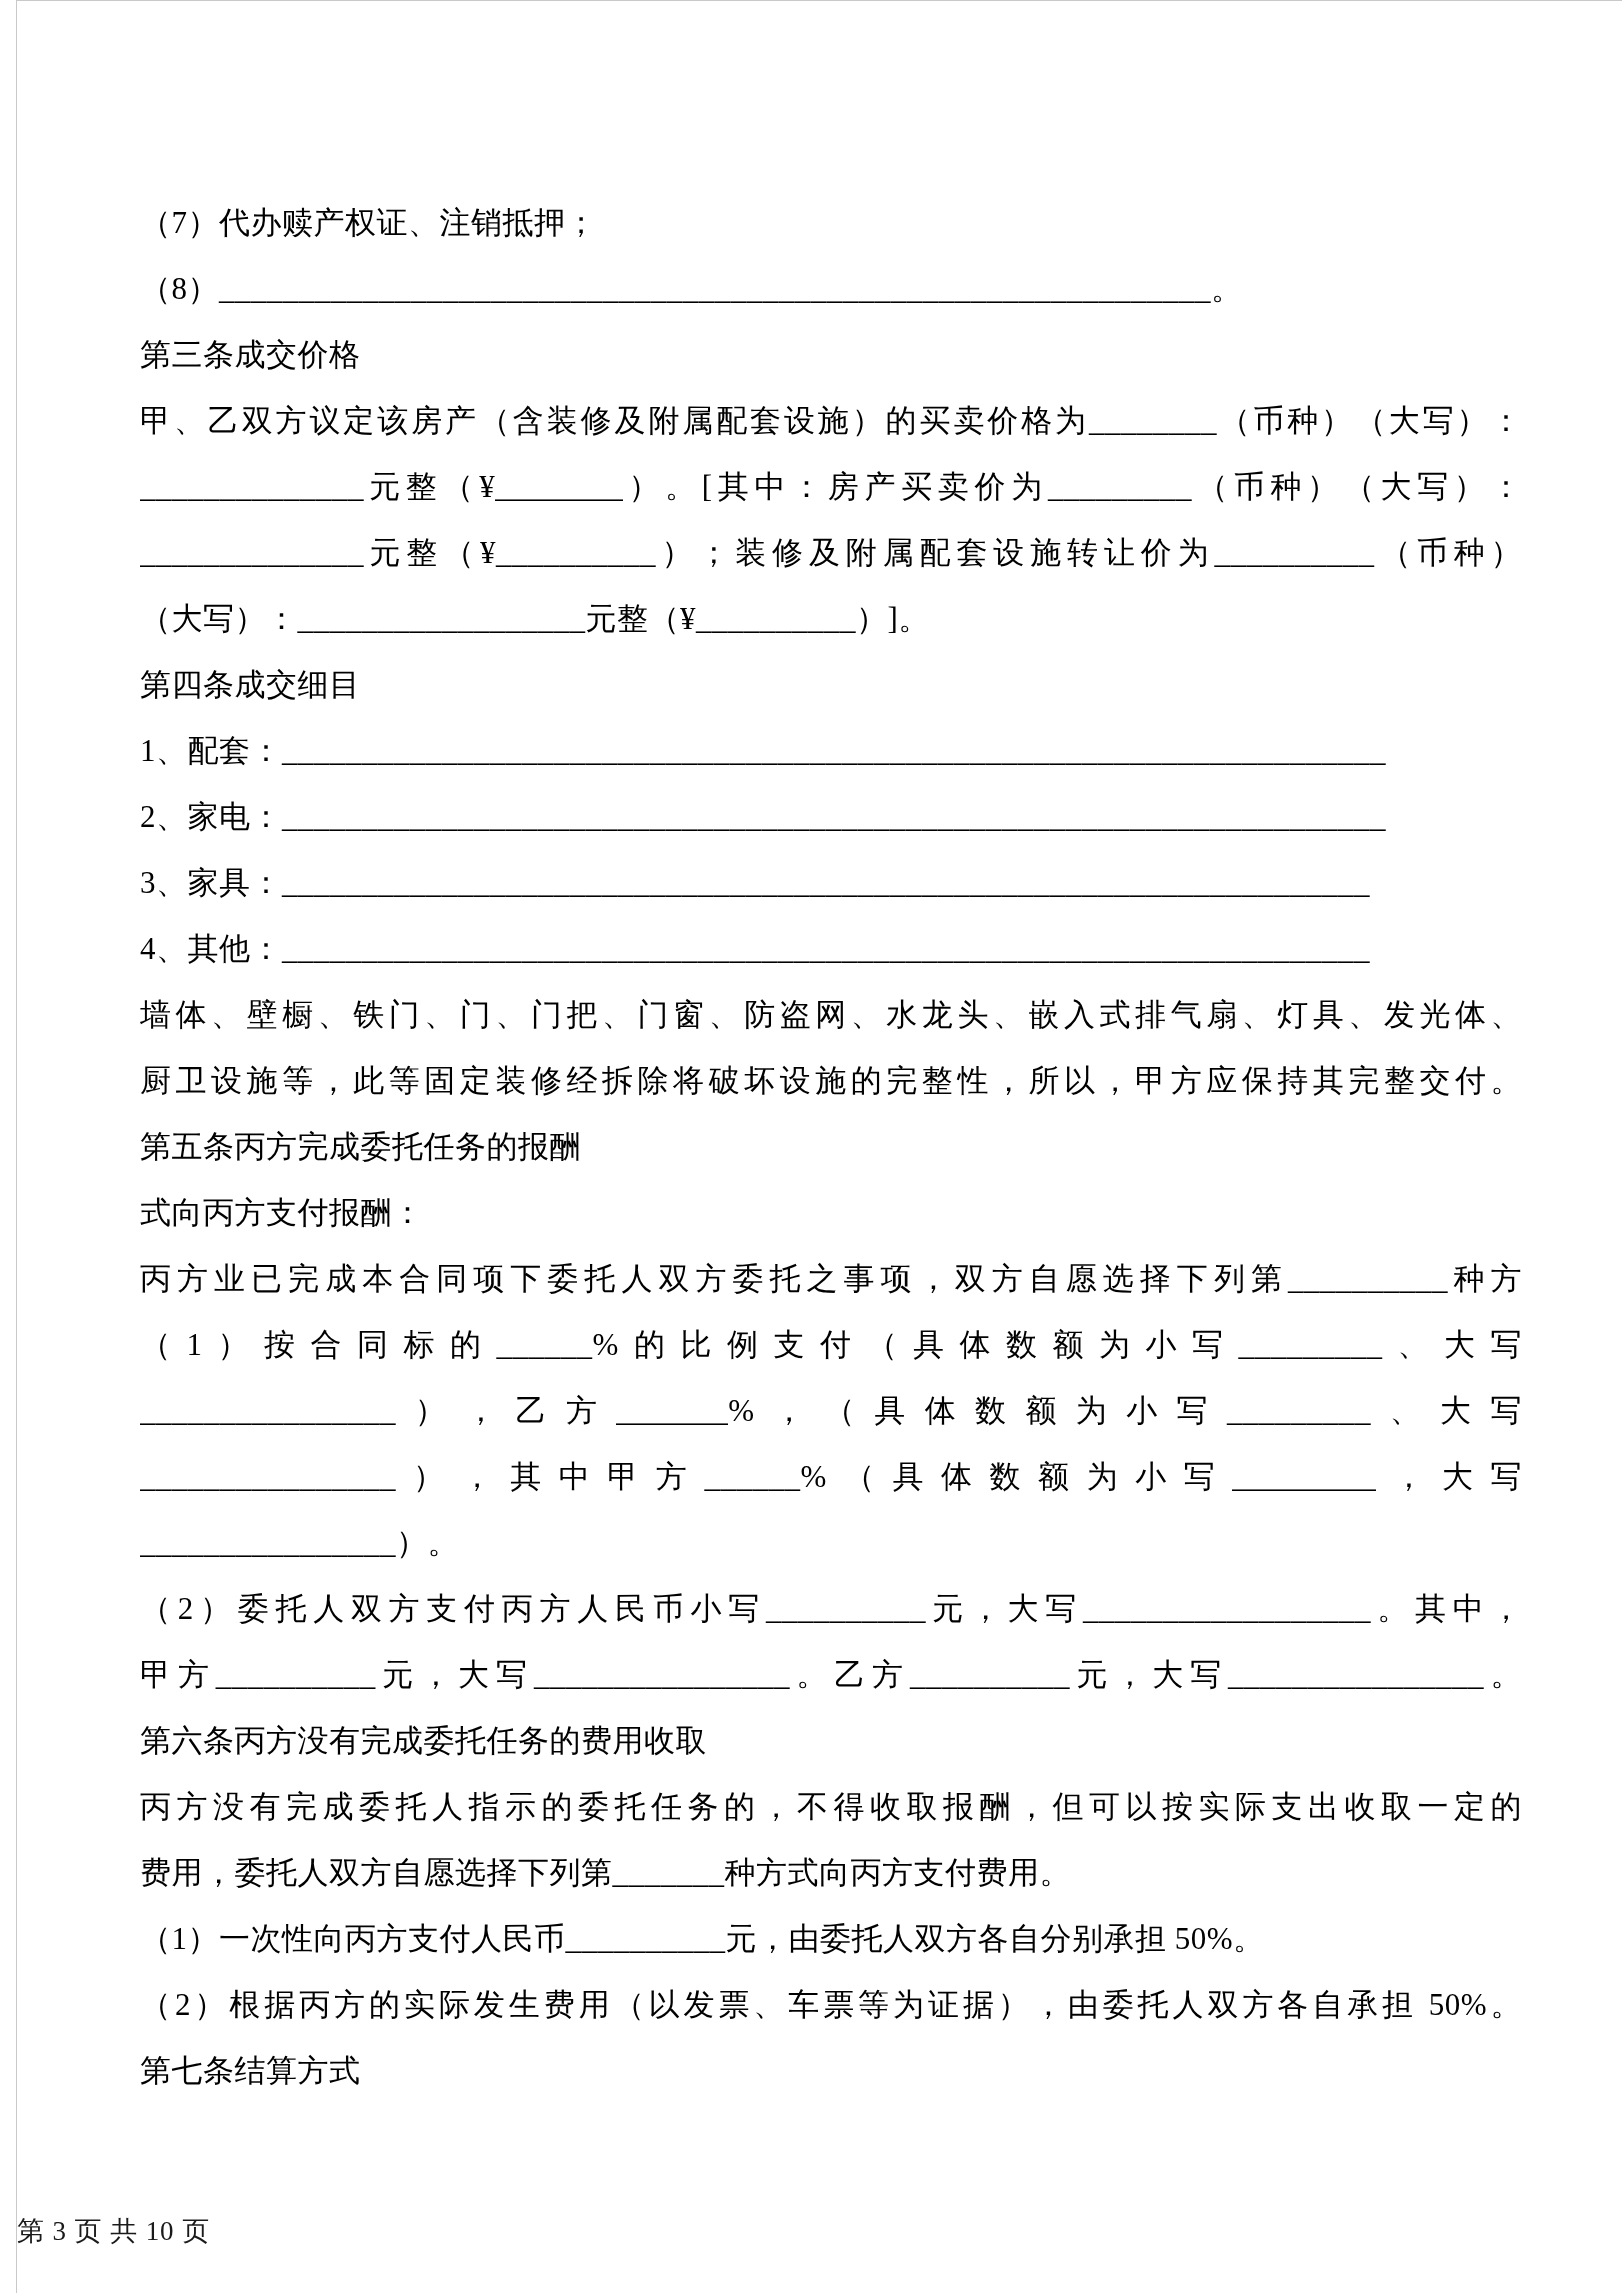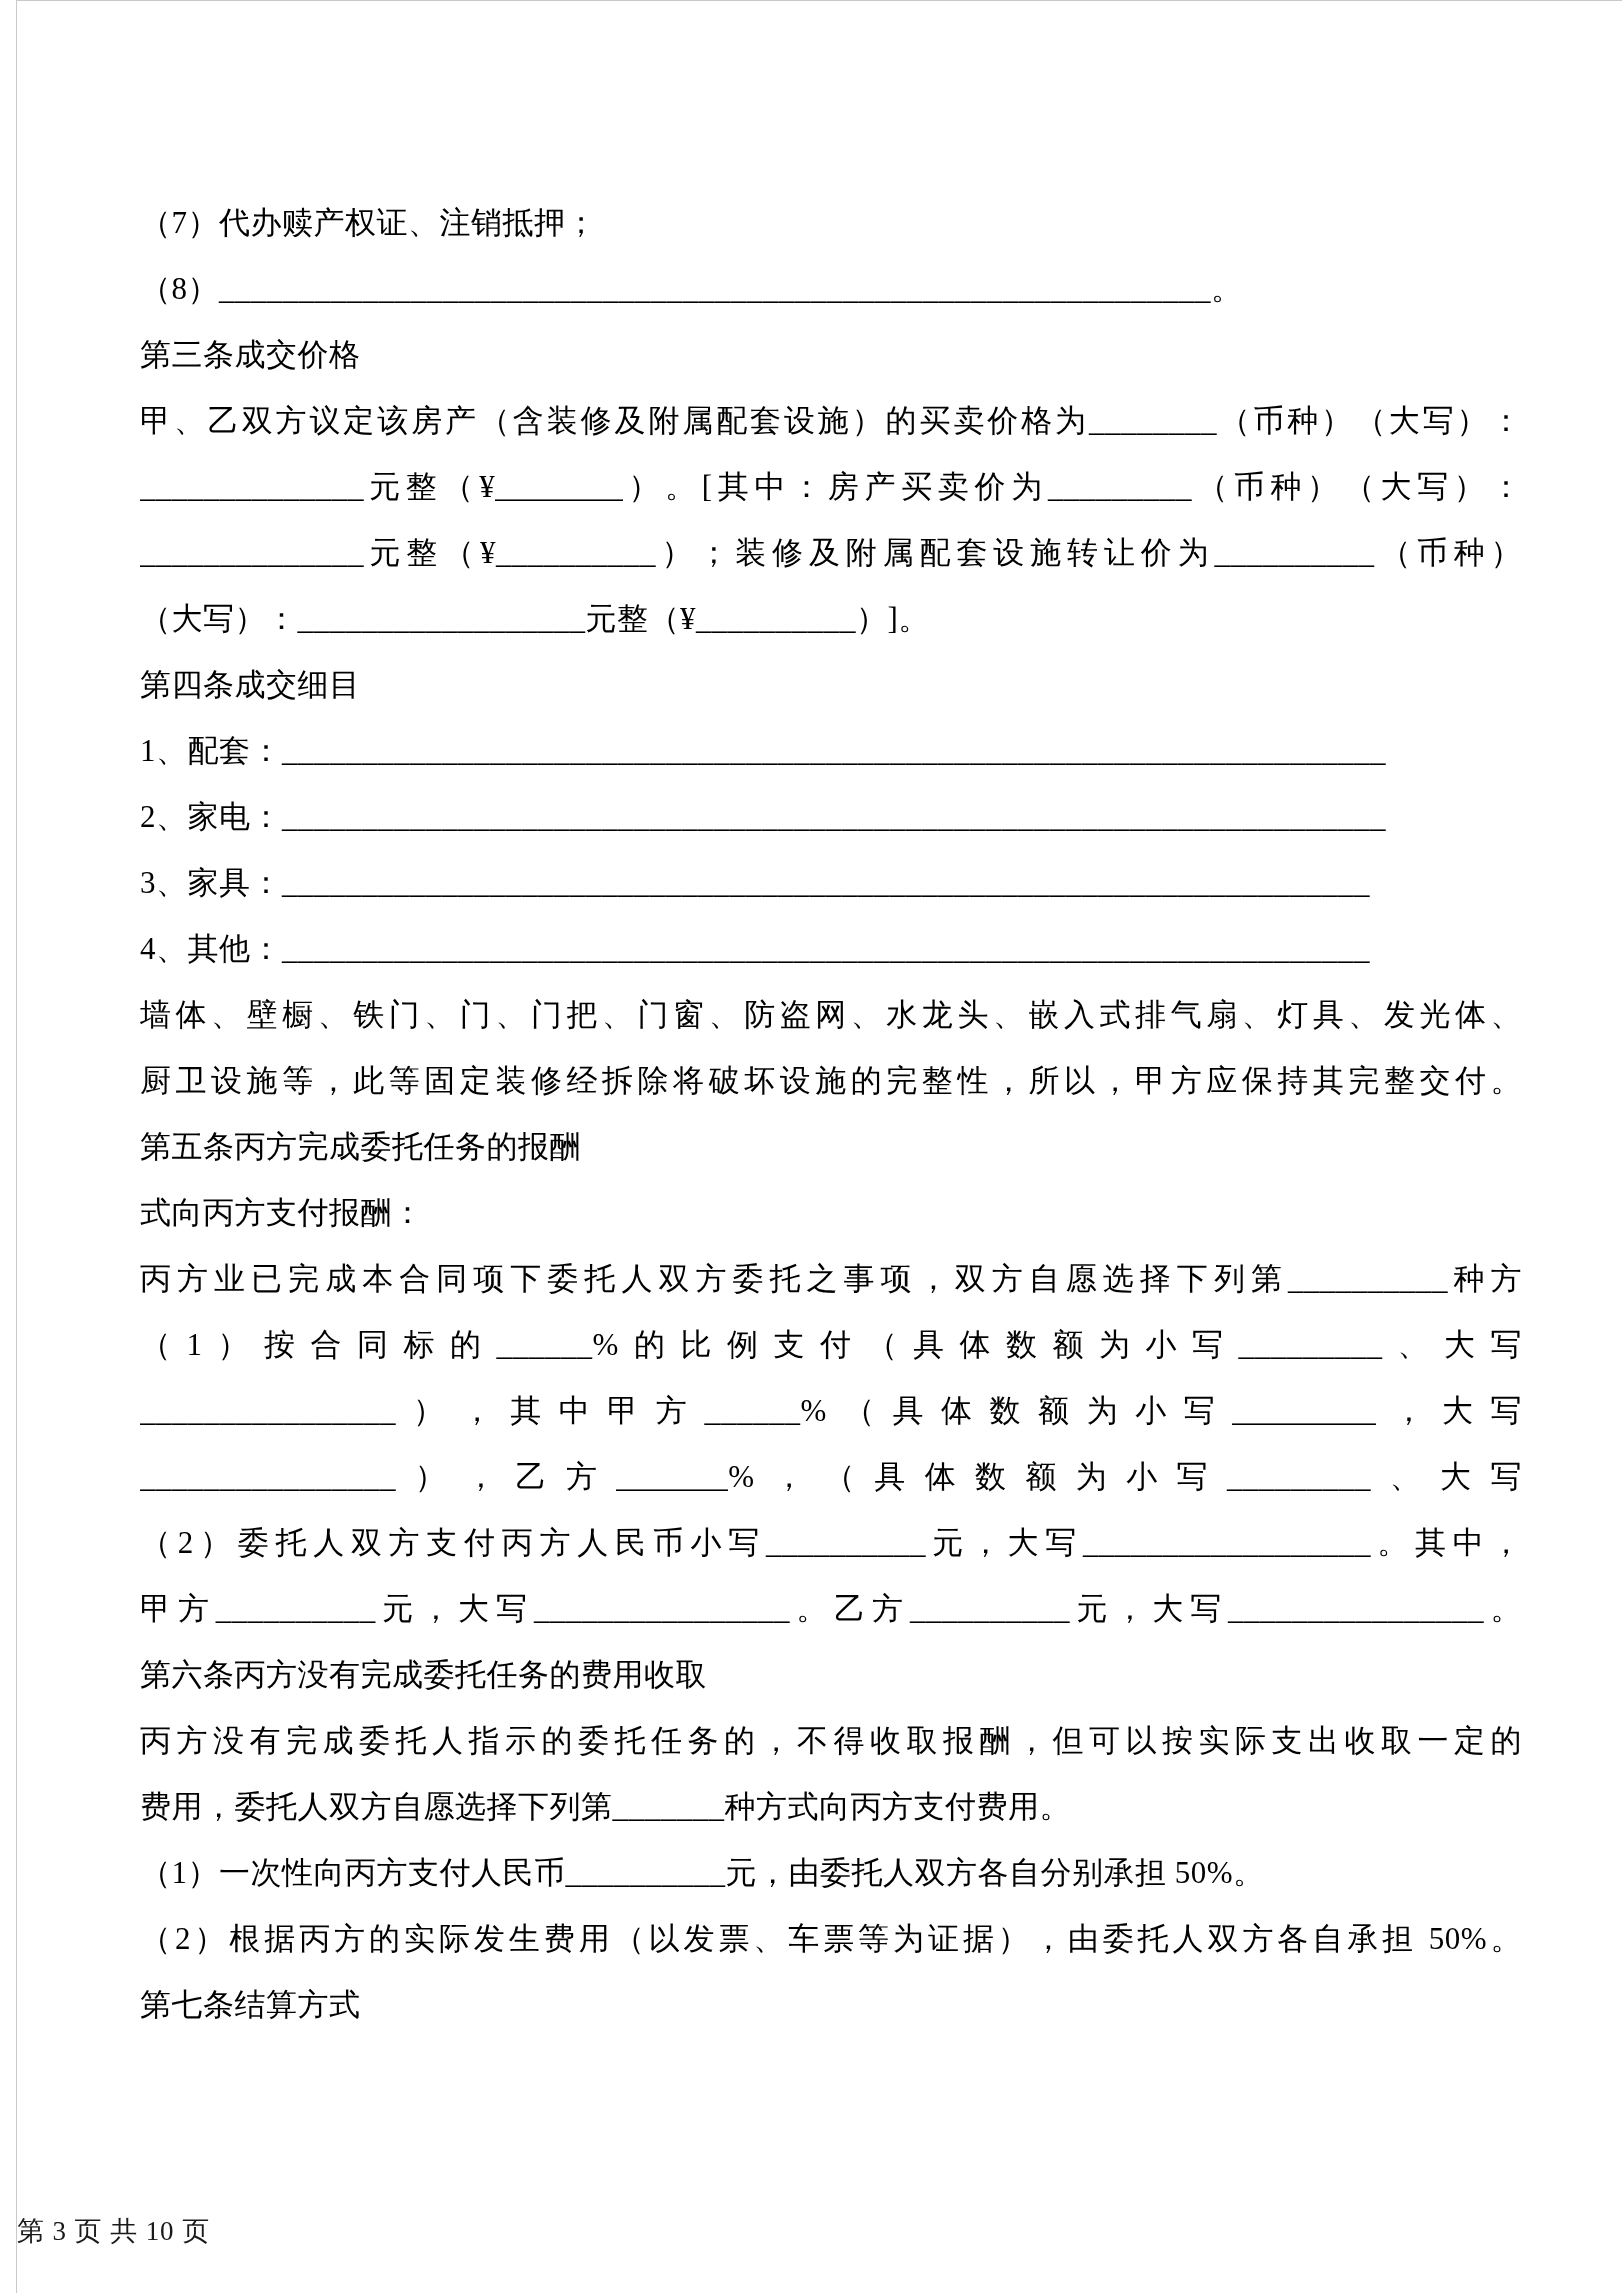--- a/index.html
+++ b/index.html
@@ -67,22 +67,23 @@
     <div class="line">1、配套：_____________________________________________________________________</div>
     <div class="line">2、家电：_____________________________________________________________________</div>
     <div class="line">3、家具：____________________________________________________________________</div>
     <div class="line">4、其他：____________________________________________________________________</div>
     <div class="line j">墙体、壁橱、铁门、门、门把、门窗、防盗网、水龙头、嵌入式排气扇、灯具、发光体、</div>
     <div class="line j">厨卫设施等，此等固定装修经拆除将破坏设施的完整性，所以，甲方应保持其完整交付。</div>
     <div class="line">第五条丙方完成委托任务的报酬</div>
     <div class="line">式向丙方支付报酬：</div>
     <div class="line j">丙方业已完成本合同项下委托人双方委托之事项，双方自愿选择下列第__________种方</div>
     <div class="line j">（1）按合同标的______%的比例支付（具体数额为小写_________、大写</div>
+    <div class="line j">________________），乙方_______%，（具体数额为小写_________、大写</div>
     <div class="line j">________________），其中甲方______%（具体数额为小写_________，大写</div>
-    <div class="line j">________________），乙方_______%，（具体数额为小写_________、大写</div>
+    <div class="line">________________）。</div>
     <div class="line j">（2）委托人双方支付丙方人民币小写__________元，大写__________________。其中，</div>
     <div class="line j">甲方__________元，大写________________。乙方__________元，大写________________。</div>
     <div class="line">第六条丙方没有完成委托任务的费用收取</div>
     <div class="line j">丙方没有完成委托人指示的委托任务的，不得收取报酬，但可以按实际支出收取一定的</div>
     <div class="line">费用，委托人双方自愿选择下列第_______种方式向丙方支付费用。</div>
     <div class="line">（1）一次性向丙方支付人民币__________元，由委托人双方各自分别承担 50%。</div>
     <div class="line j">（2）根据丙方的实际发生费用（以发票、车票等为证据），由委托人双方各自承担 50%。</div>
     <div class="line">第七条结算方式</div>
   </div>
   <div class="footer">第 3 页 共 10 页</div>

